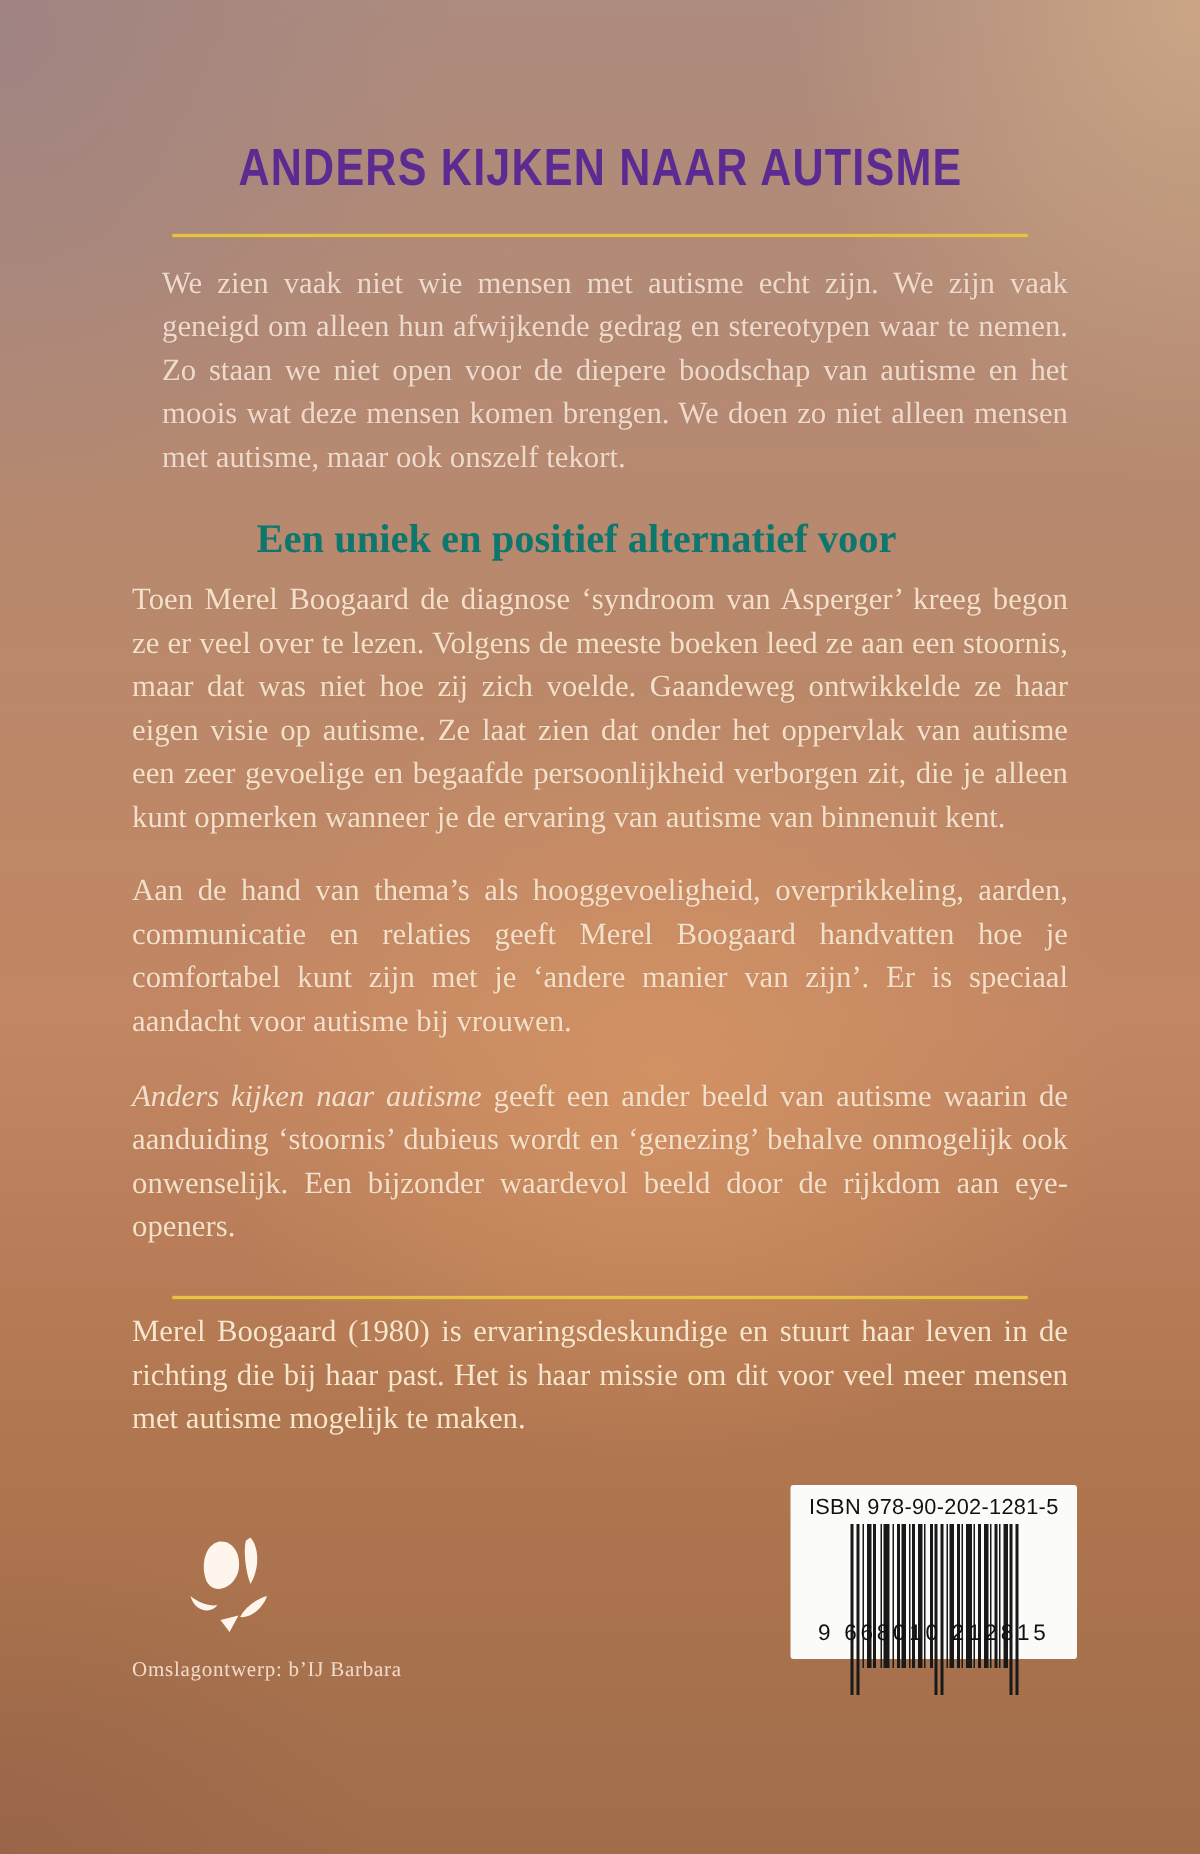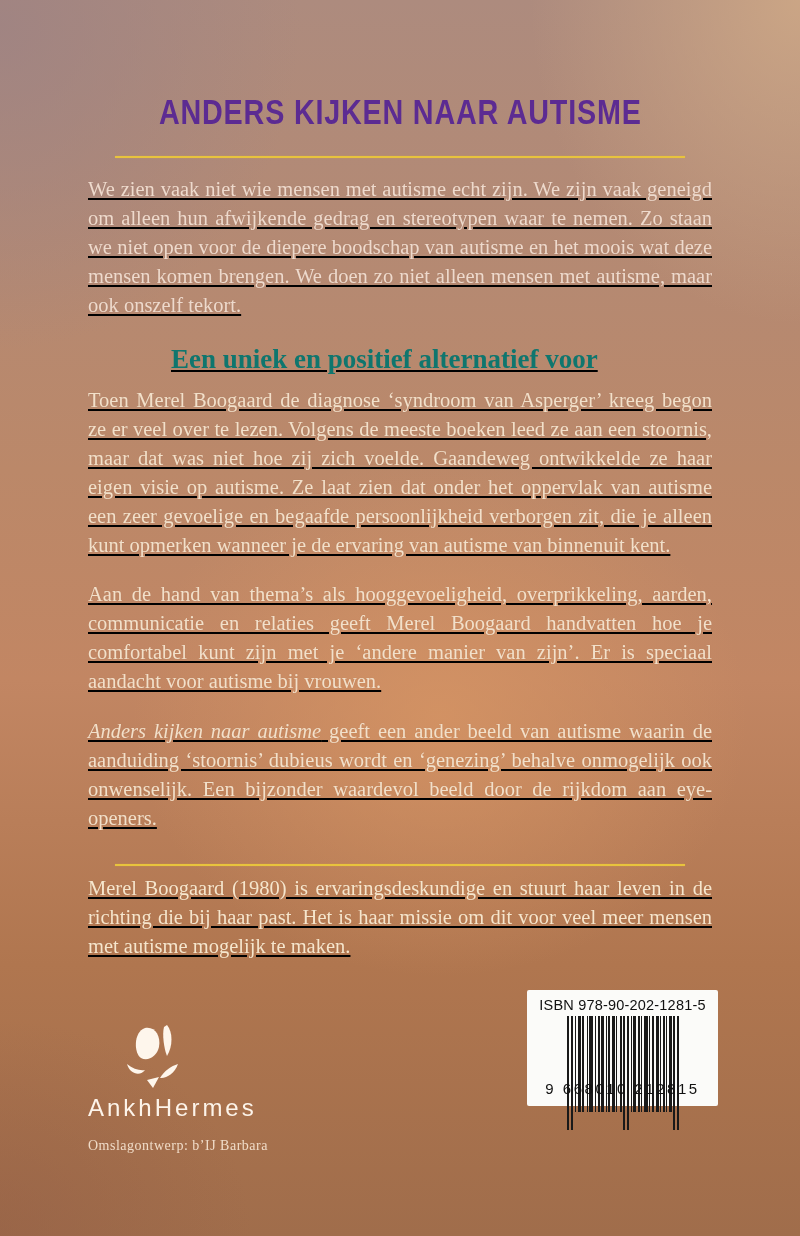--- a/index.html
+++ b/index.html
@@ -6,35 +6,35 @@
   body{
     width:800px;height:1236px;overflow:hidden;position:relative;
     font-family:"Liberation Serif", serif;
     background:
       radial-gradient(ellipse 55% 30% at 55% 58%, rgba(216,150,100,0.75), rgba(216,150,100,0) 70%),
       radial-gradient(ellipse 45% 35% at 100% 0%, rgba(206,168,134,0.9), rgba(206,168,134,0) 75%),
       radial-gradient(ellipse 50% 35% at 0% 2%, rgba(158,131,131,0.85), rgba(158,131,131,0) 75%),
       radial-gradient(ellipse 45% 25% at 0% 100%, rgba(148,95,70,0.55), rgba(148,95,70,0) 70%),
       linear-gradient(180deg,#ad8b7e 0%,#bb8869 38%,#c28663 55%,#b0764f 78%,#a06d4b 100%);
   }
-  .content{padding:0 88px;text-decoration:underline;}
+  .content{padding:0 88px;}
   .title{
     margin-top:94px;text-align:center;
     color:#5c2b92;font-family:"Liberation Sans", sans-serif;
     font-weight:bold;font-size:35px;line-height:36px;letter-spacing:1px;
   }
   .title .squeeze{display:inline-block;transform:scaleX(0.82);transform-origin:center;white-space:nowrap;}
   .rule{width:570px;height:2px;background:#e8c33d;border:0;margin:0 auto;box-shadow:0 0 1px rgba(232,195,61,.8);}
   .rule1{margin-top:26px;}
   .rule2{margin-top:31px;}
   .body-text{
     color:#f2e0ca;font-size:20.5px;line-height:29px;text-align:justify;
     text-shadow:0 0 1px rgba(120,70,40,0.15);
   }
-  .intro{margin-top:17px;color:#eedacd;}
+  .intro{margin-top:17px;color:#eedacd;margin-left:20px;}
   .tagline{
     margin-top:15px;margin-left:83px;
     color:#0f766e;font-weight:bold;font-size:27px;line-height:36px;
   }
   .main-par{margin-top:9px;}
   .closing{margin-top:18px;}
   .closing .lead-italic{font-style:italic;}
   .bio{margin-top:8px;color:#f6e6cd;}
   .publisher{position:absolute;left:88px;top:1024px;}
   .logo{display:block;margin-left:27px;}
@@ -91,21 +91,20 @@
 
       <path d="M52 1 C58 8 58 22 52 32 C49 25 47 10 49 3 Z"></path>
 
       <path d="M12 40 C18 45 25 47 30 46 C26 52 15 51 12 40 Z"></path>
 
       <path d="M63 40 C60 49 51 55 45 54 C49 47 56 42 63 40 Z"></path>
 
       <path d="M32 56 L44 53 L38 64 Z"></path>
     </g>
   </svg>
-  <div class="publisher-name">AnkhHermes</div>
   <div class="credit">Omslagontwerp: b’IJ Barbara</div>
 </div>
 
 <div class="barcode-box">
   <div class="isbn-label">ISBN 978-90-202-1281-5</div>
   <div class="bars">
       <div class="bar guard" style="width: 2px; margin-right: 2px;"></div>
       <div class="bar guard" style="width: 2px; margin-right: 2px;"></div>
       <div class="bar" style="width: 1px; margin-right: 2px;"></div>
       <div class="bar" style="width: 3px; margin-right: 1px;"></div>

